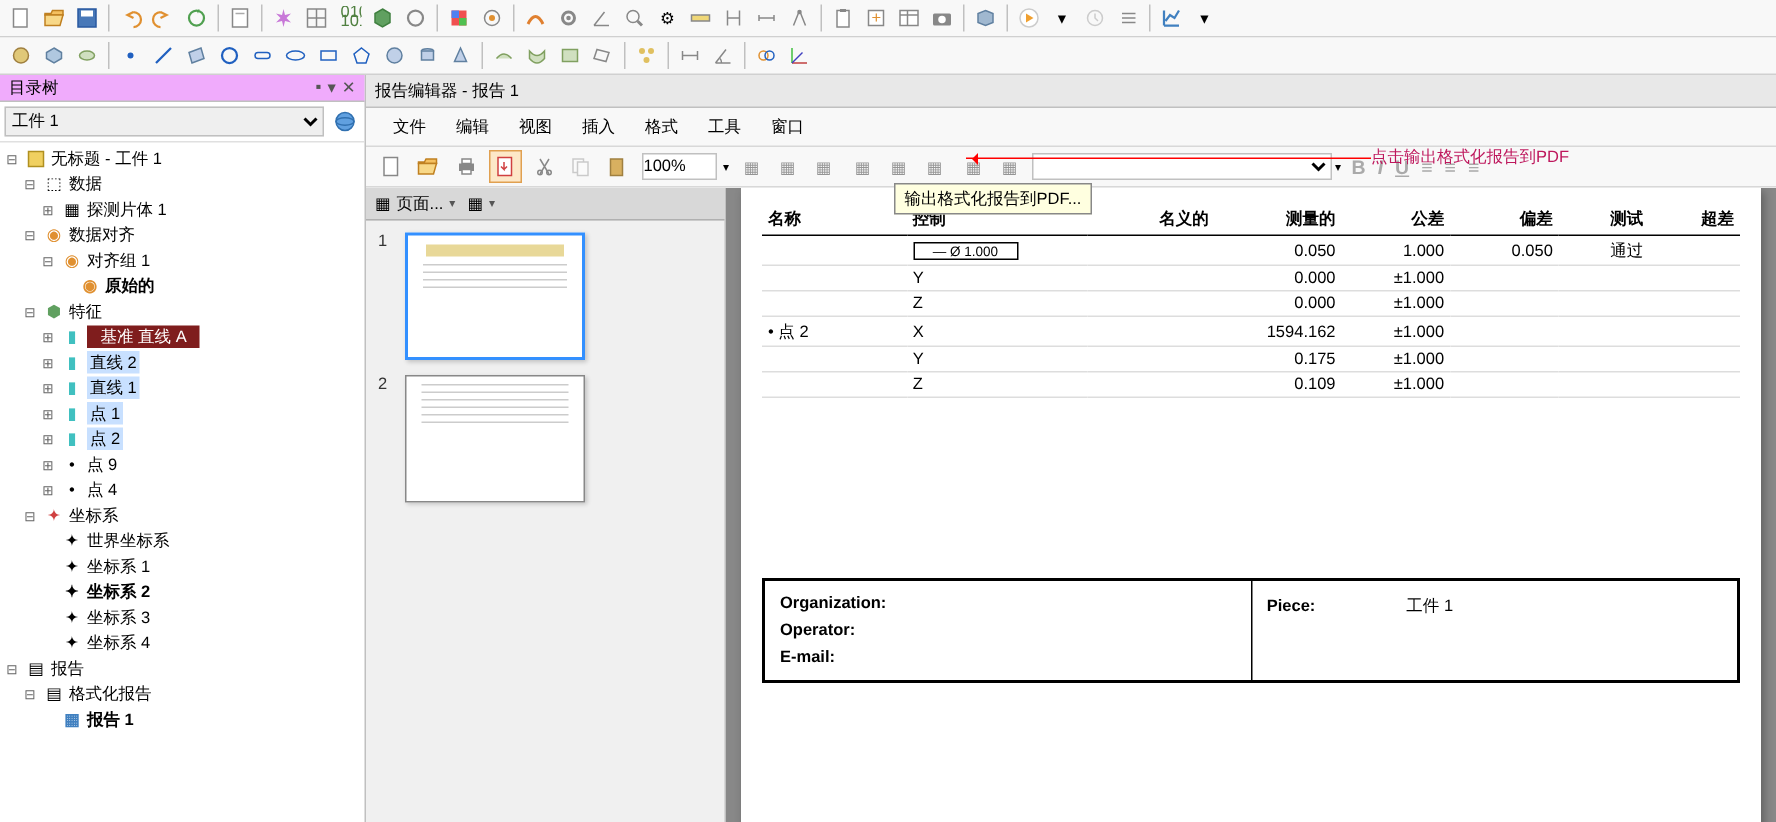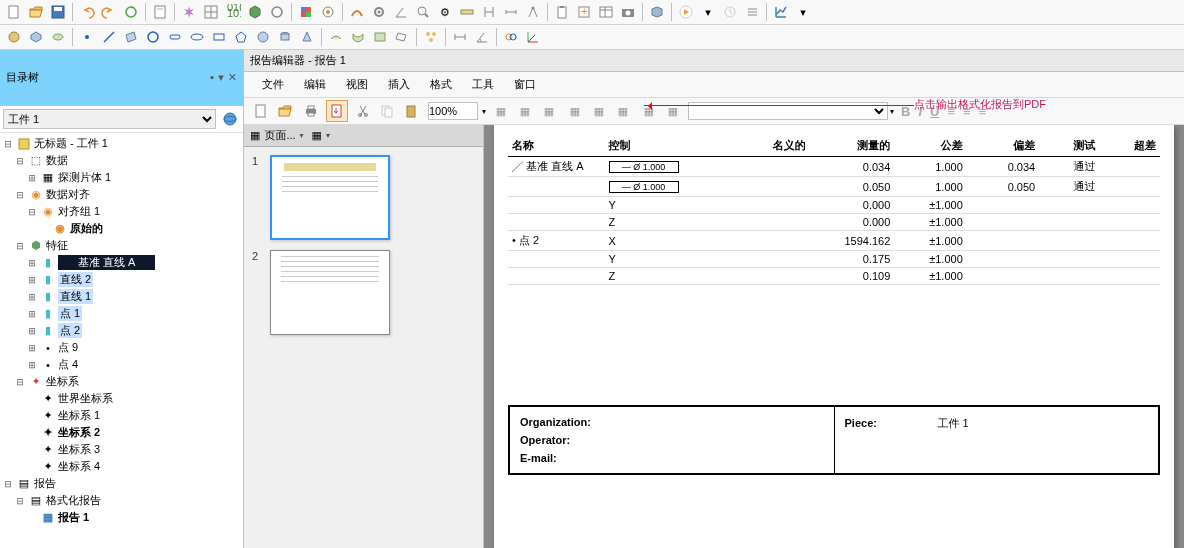--- a/index.html
+++ b/index.html
@@ -2,31 +2,31 @@
 <html><head>
 <meta charset="utf-8">
 <style>
 *{box-sizing:border-box;margin:0;padding:0;font-family:"Microsoft YaHei",Arial,sans-serif;font-size:11px}
 body{background:#f0f0f0;width:1184px;height:548px;overflow:hidden;display:flex;flex-direction:column}
 .tb{background:#f8f8f8;border-bottom:1px solid #d0d0d0;display:flex;align-items:center;padding:2px 4px;gap:2px}
 .tb .ic{width:20px;height:20px;display:flex;align-items:center;justify-content:center;border:1px solid transparent;border-radius:2px;cursor:pointer}
 .tb .sep{width:1px;height:18px;background:#c0c0c0;margin:0 2px}
 .main{flex:1;display:flex;overflow:hidden}
 .left{width:260px;background:#fff;border-right:1px solid #c0c0c0;display:flex;flex-direction:column}
-.pane-hdr{background:#7dd3fc;border-bottom:1px solid #c0c0c0;padding:20px 6px;display:flex;align-items:center;justify-content:space-between;font-size:11px}
+.pane-hdr{background:#f0abfc;border-bottom:1px solid #c0c0c0;padding:1px 6px;display:flex;align-items:center;justify-content:space-between;font-size:11px}
 .pane-hdr .ctrls{display:flex;gap:4px;font-size:10px;color:#555}
 .combo{display:flex;padding:3px;border-bottom:1px solid #e0e0e0}
 .combo select{flex:1;height:20px;font-size:11px;border:1px solid #c0c0c0}
 .combo .glb{width:20px;height:20px;margin-left:4px;display:flex;align-items:center;justify-content:center}
 .tree{flex:1;overflow:auto;padding:2px 0}
 .tn{display:flex;align-items:center;padding:1px 4px;white-space:nowrap;cursor:pointer}
 .tn .tw{width:12px;text-align:center;color:#666;font-size:9px}
 .tn .ni{width:14px;height:14px;margin:0 3px;display:flex;align-items:center;justify-content:center}
 .tn.bold{font-weight:bold}
-.tn .sel{background:#0f172a;color:#fff;padding:0 20px}
+.tn .sel{background:#7f1d1d;color:#fff;padding:0 9px}
 .tn .hl{background:#c8e0ff;padding:0 2px}
 .right{flex:1;display:flex;flex-direction:column;background:#fff}
 .rhdr{background:#e8e8e8;border-bottom:1px solid #c0c0c0;padding:3px 6px;display:flex;align-items:flex-end;gap:6px}
 .menubar{display:flex;padding:2px 8px;border-bottom:1px solid #d8d8d8;background:#f8f8f8}
 .menubar span{padding:3px 10px;cursor:pointer}
 .rtb{display:flex;align-items:center;padding:2px 6px;border-bottom:1px solid #d8d8d8;background:#f8f8f8;gap:2px;position:relative}
 .rtb .ic{width:22px;height:22px;display:flex;align-items:center;justify-content:center;cursor:pointer;border:1px solid transparent}
 .rtb .ic.act{background:#fde8c8;border-color:#e0a050}
 .rtb .zoom{width:50px;height:18px;font-size:11px;border:1px solid #c0c0c0;margin:0 2px}
 .rtb .bigsel{width:200px;height:18px;border:1px solid #c0c0c0;background:#fff}
@@ -610,20 +610,21 @@
 <span class="sep"></span>
 <select class="bigsel"><option></option></select>
         <span style="font-size:8px">▾</span>
 <span class="sep"></span>
 <span class="fmt">B</span>
 <span class="fmt" style="font-style:italic">I</span>
 <span class="fmt" style="text-decoration:underline">U</span>
 <span class="fmt">≡</span>
 <span class="fmt">≡</span>
 <span class="fmt">≡</span>
+<div class="tooltip">输出格式化报告到PDF...</div>
 <div class="annot">
           <div class="arrow"></div>
           <span>点击输出格式化报告到PDF</span>
         </div>
 </div>
 
 <div class="rbody">
 <div class="thumbs">
 <div class="thdr">
             <span>▦</span>
@@ -671,30 +672,20 @@
 <th class="r" style="width:70px">名义的</th>
 <th class="r" style="width:70px">测量的</th>
 <th class="r" style="width:60px">公差</th>
 <th class="r" style="width:60px">偏差</th>
 <th class="r" style="width:50px">测试</th>
 <th class="r" style="width:50px">超差</th>
 </tr>
               </thead>
 <tbody id="tbody">
                 <tr>
-                  <td>╱ 基准 直线 A</td>
-                  <td><span class="ctrlbox">— Ø 1.000</span></td>
-                  <td class="r"></td>
-                  <td class="r">0.034</td>
-                  <td class="r">1.000</td>
-                  <td class="r">0.034</td>
-                  <td class="r">通过</td>
-                  <td class="r"></td>
-                </tr>
-                <tr>
                   <td></td>
                   <td><span class="ctrlbox">— Ø 1.000</span></td>
                   <td class="r"></td>
                   <td class="r">0.050</td>
                   <td class="r">1.000</td>
                   <td class="r">0.050</td>
                   <td class="r">通过</td>
                   <td class="r"></td>
                 </tr>
                 <tr>

